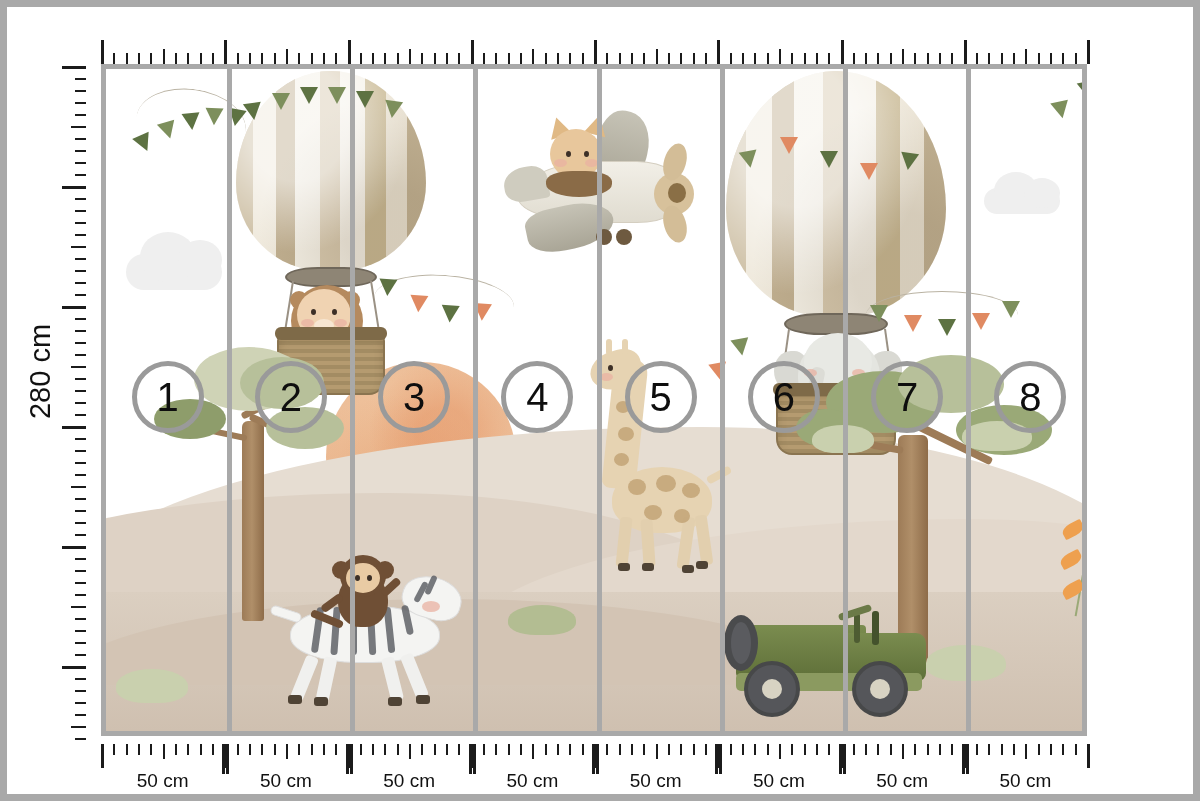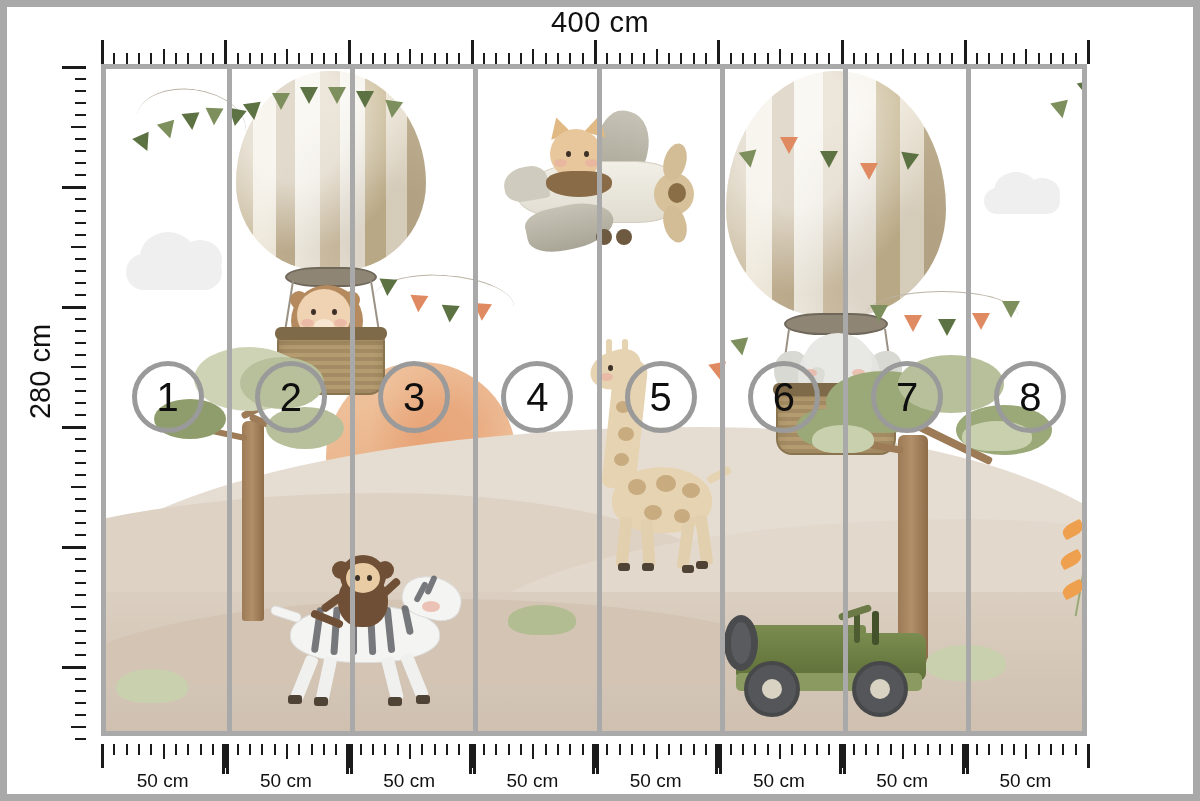--- a/index.html
+++ b/index.html
@@ -233,21 +233,20 @@
     font-size: 40px; color: #0e0e0e; line-height: 1;
   }
 </style>
 </head>
 <body>
 
 <div id="stage">
 
   <div class="outer-frame"></div>
 
-  <div class="top-label">400 cm</div>
   <div class="left-label">280 cm</div>
 
   <div class="ruler-top" id="ruler-top">
       <div class="tick h" style="left: 0px; height: 24px; width: 3px;"></div>
       <div class="tick h" style="left: 12.325px; height: 11px;"></div>
       <div class="tick h" style="left: 24.65px; height: 11px;"></div>
       <div class="tick h" style="left: 36.975px; height: 11px;"></div>
       <div class="tick h" style="left: 49.3px; height: 11px;"></div>
       <div class="tick h" style="left: 61.625px; height: 15px;"></div>
       <div class="tick h" style="left: 73.95px; height: 11px;"></div>

